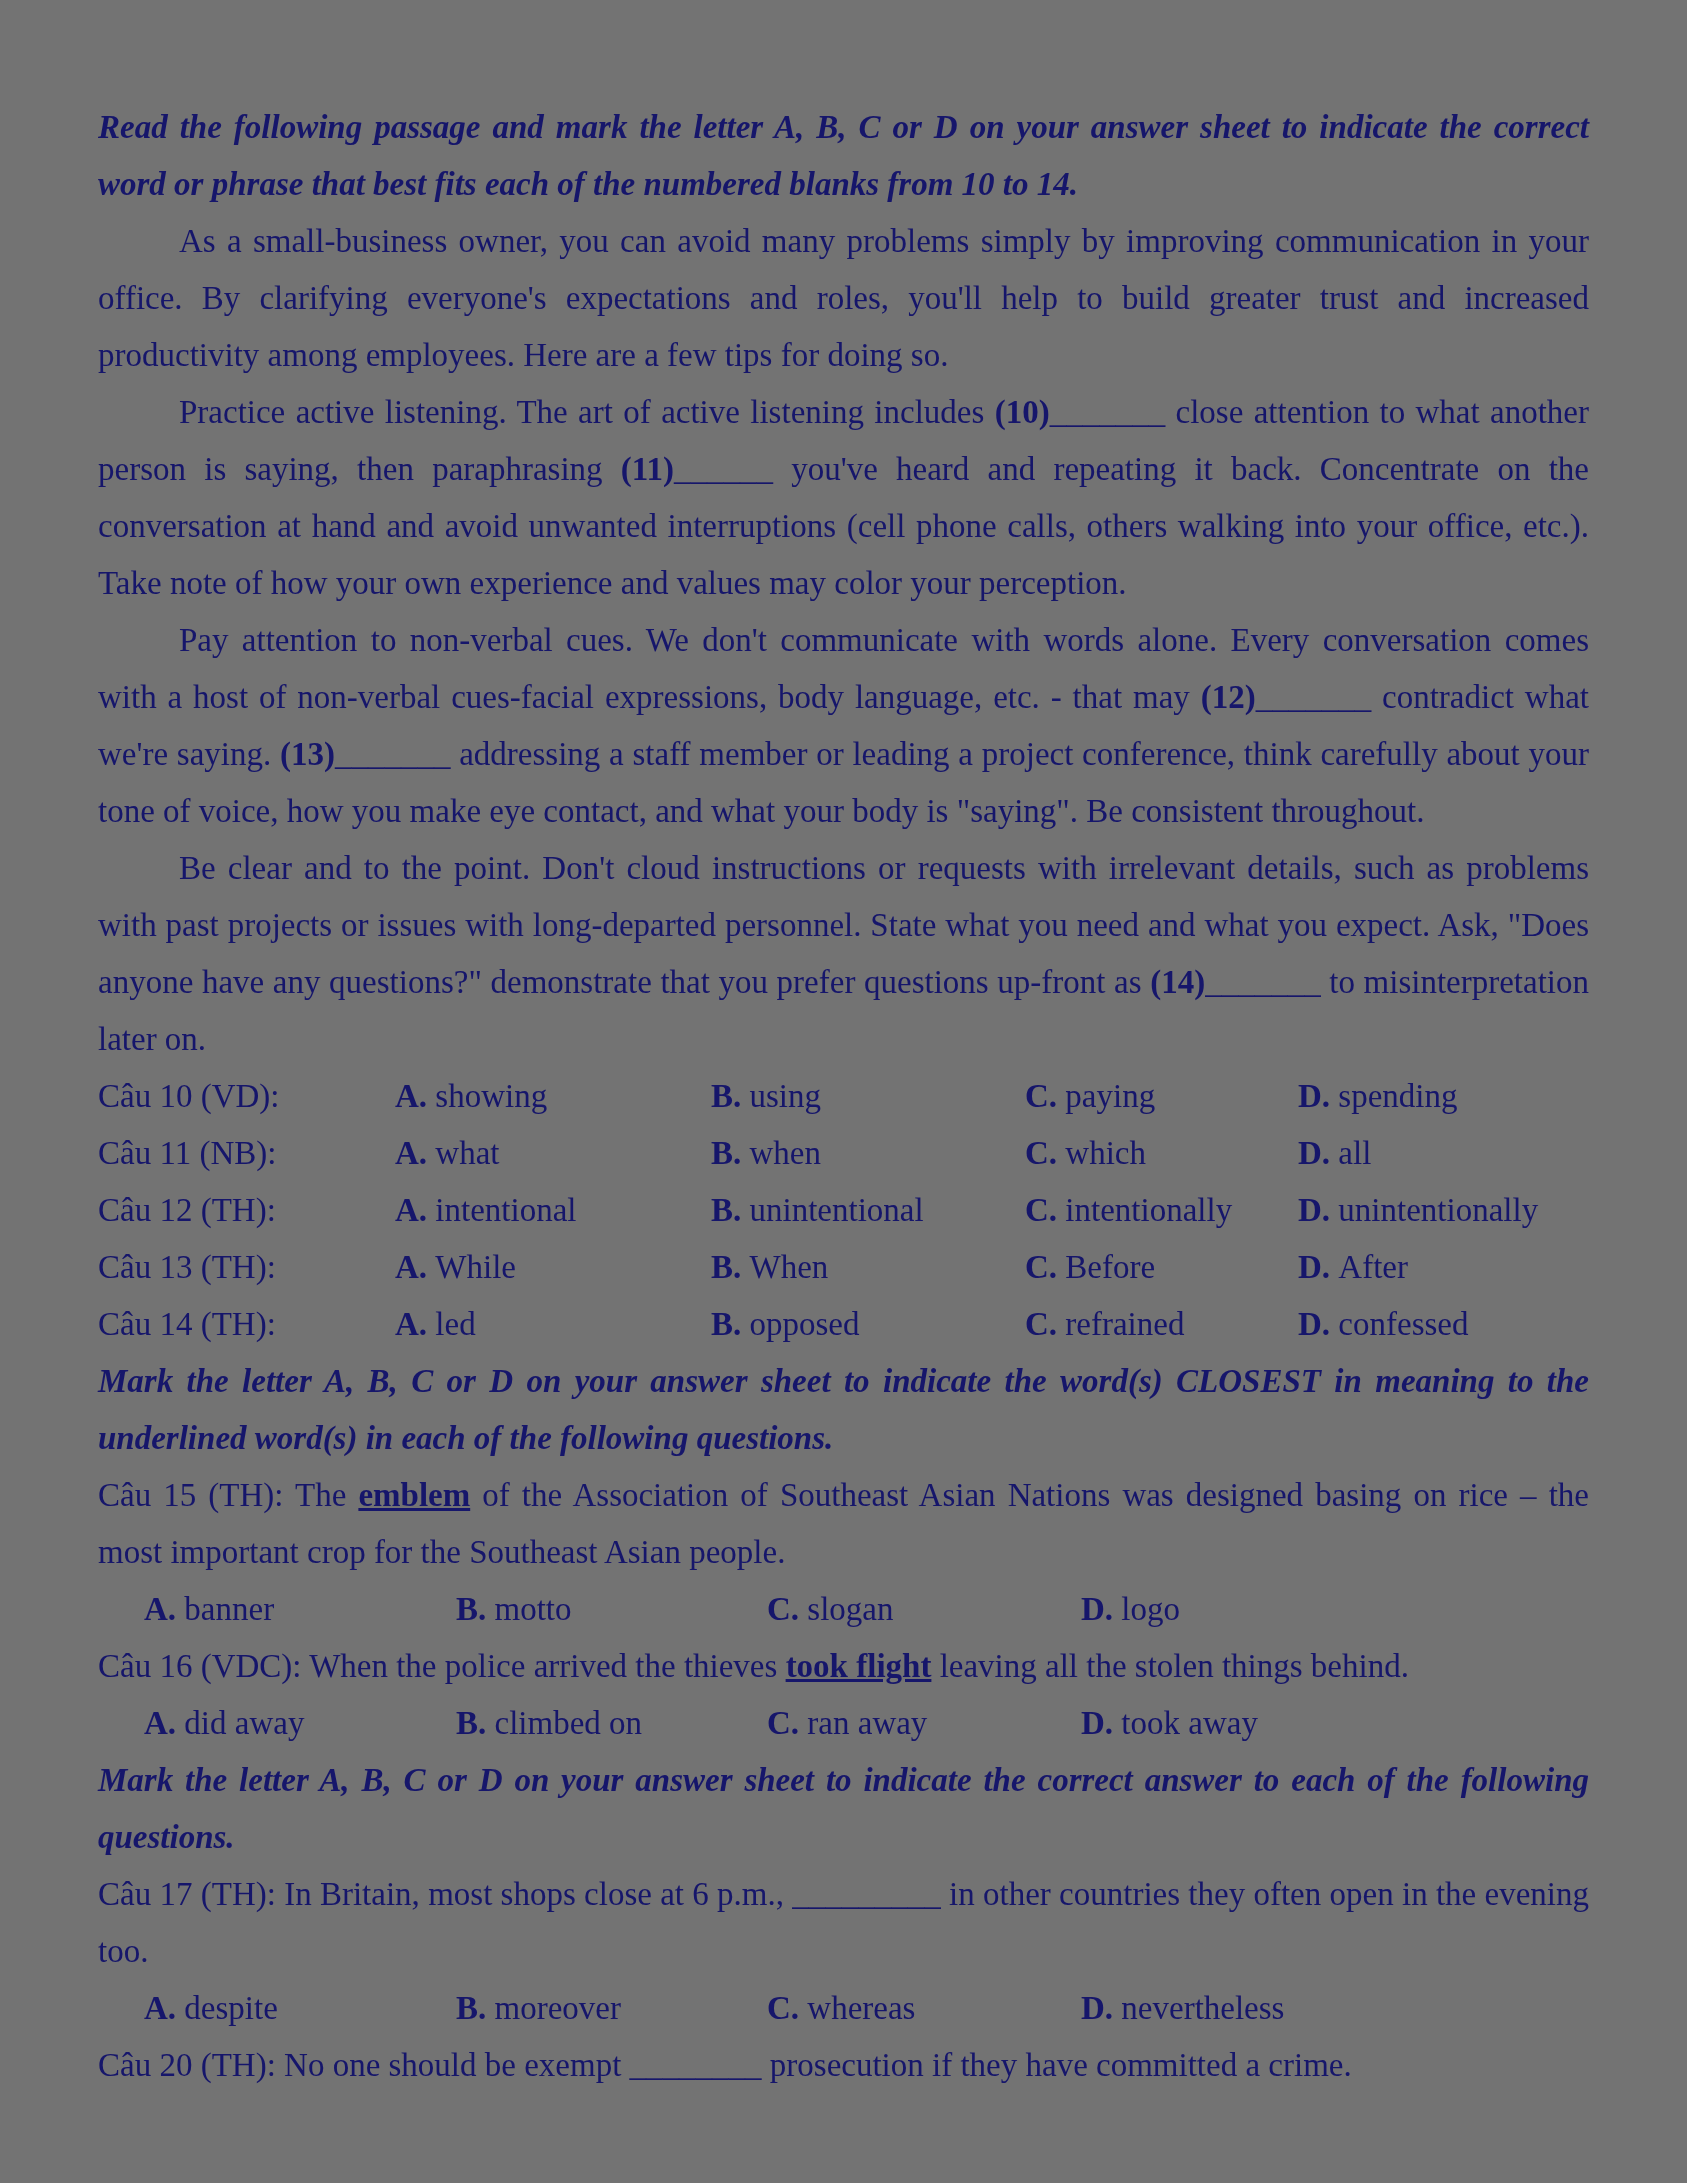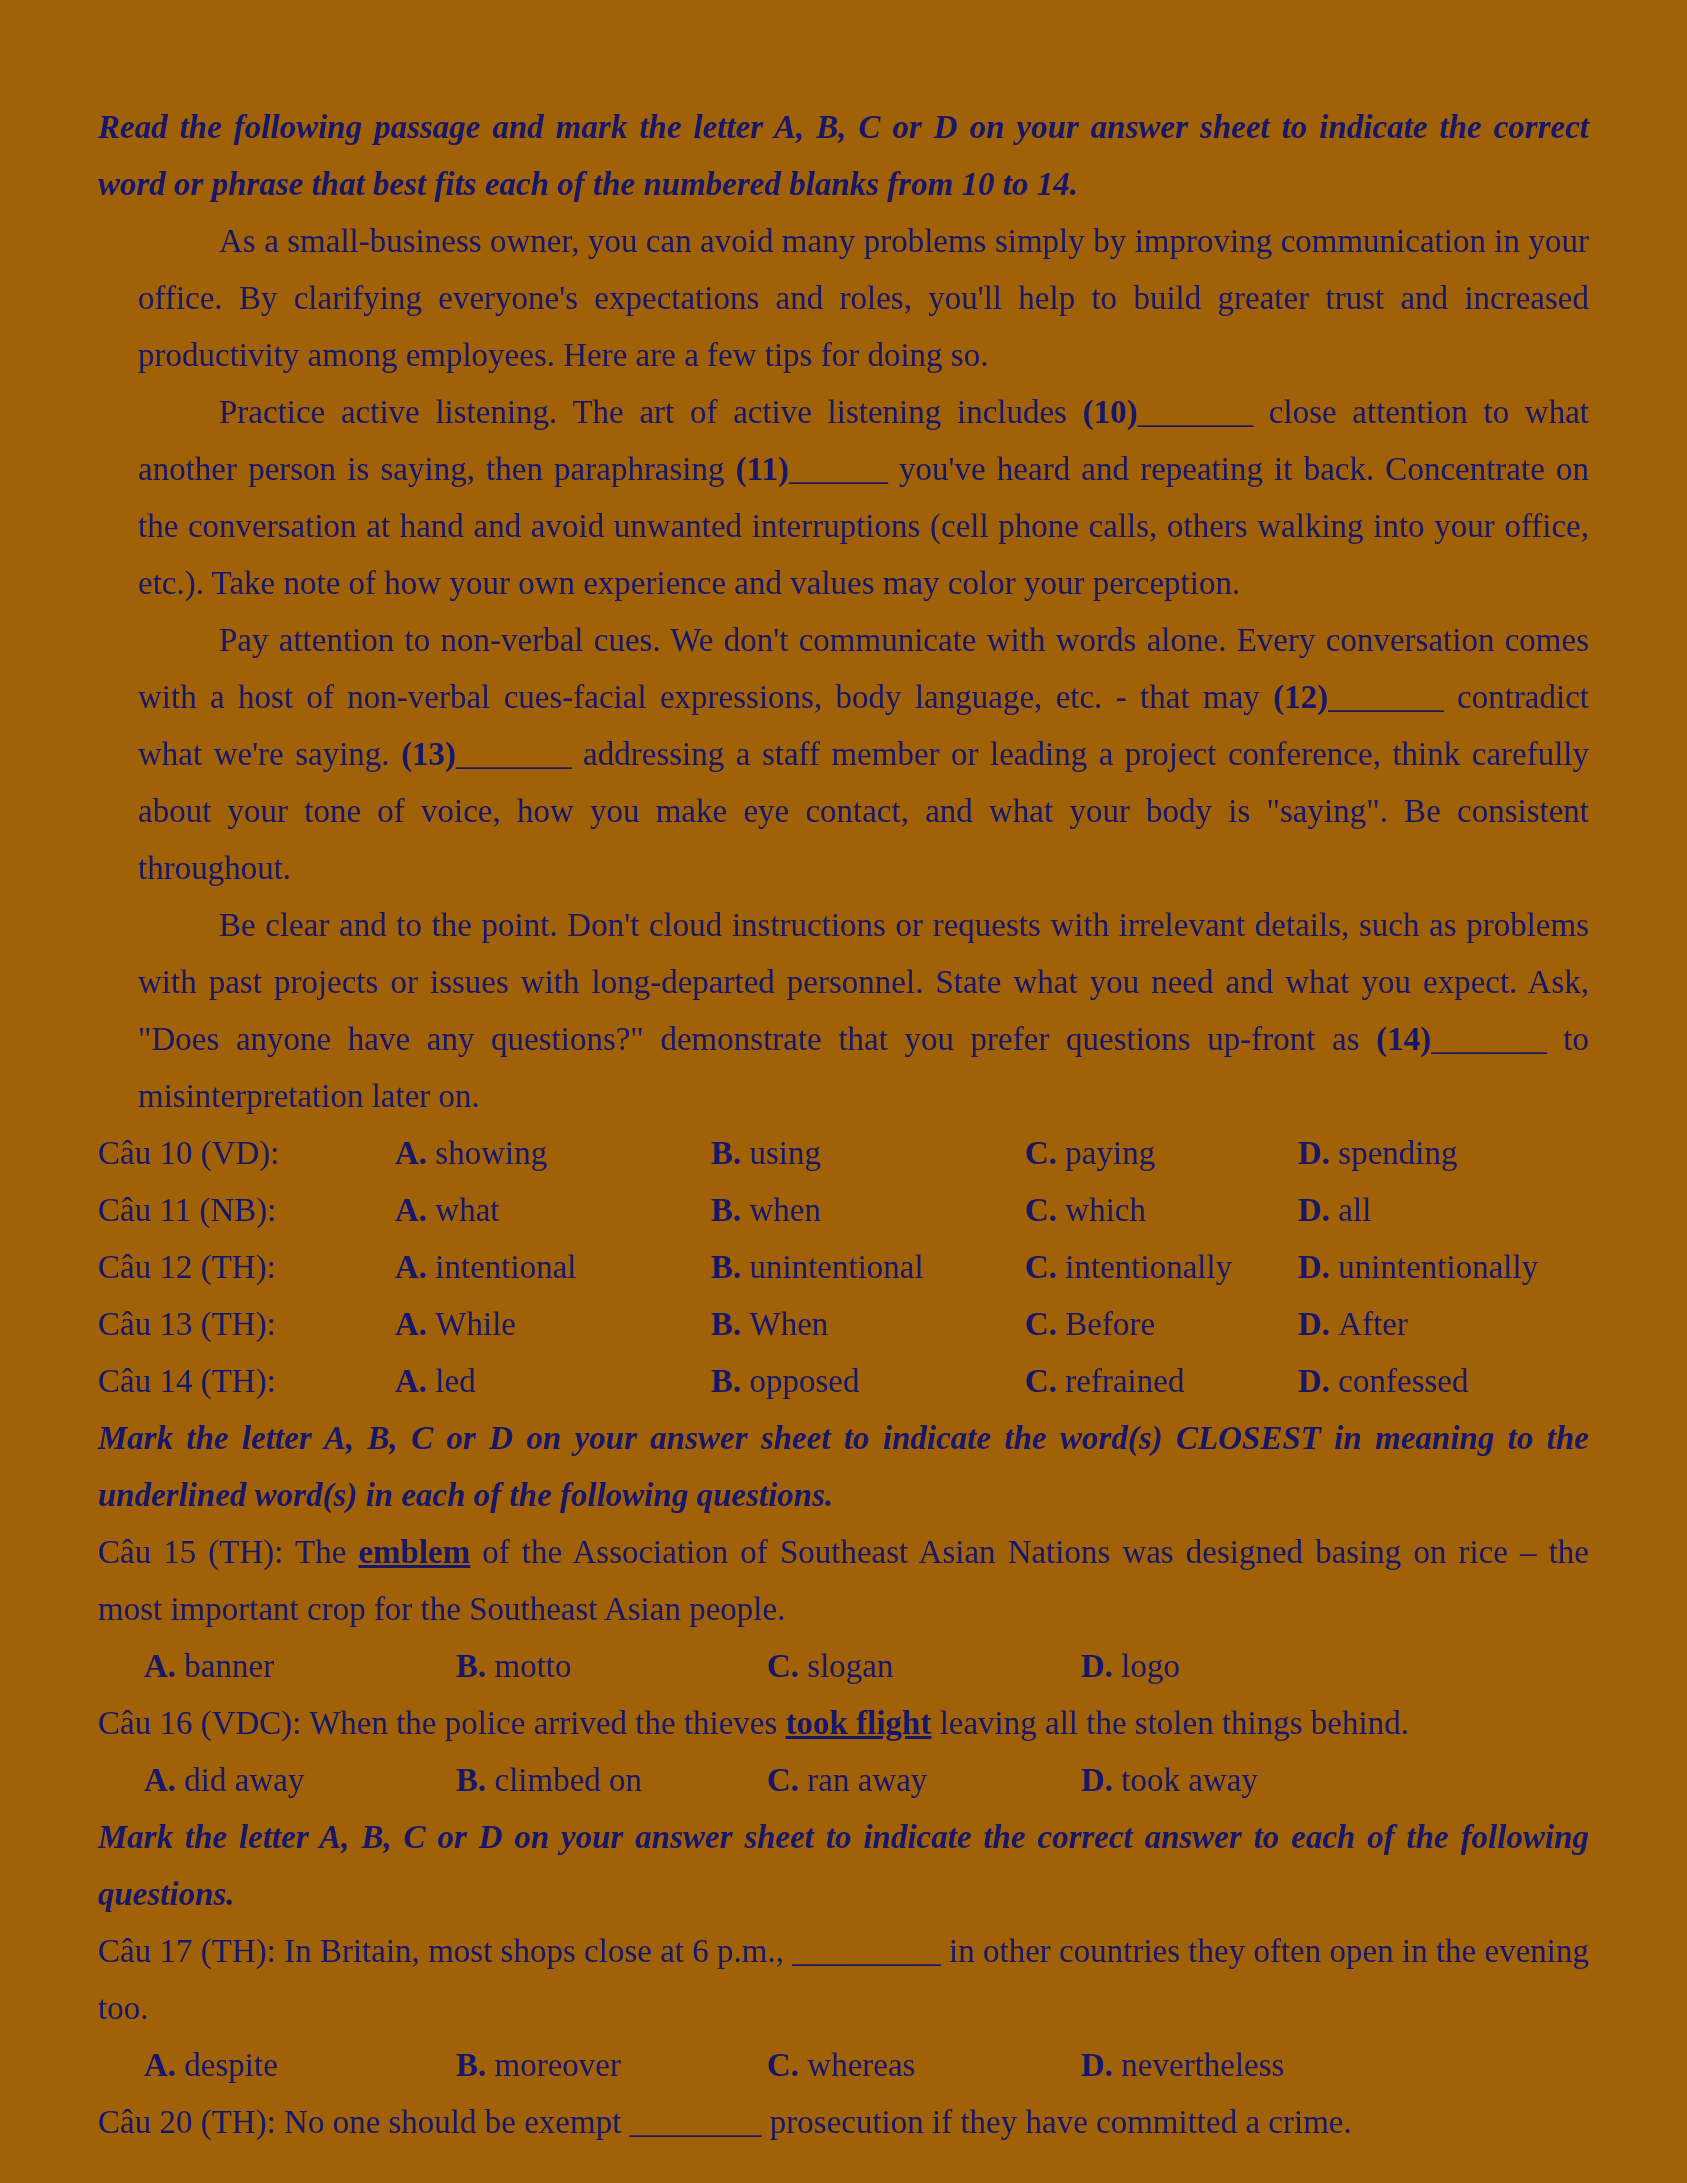--- a/index.html
+++ b/index.html
@@ -1,31 +1,31 @@
 <!DOCTYPE html>
 <html style="--ink: #16166b;font-size:10.6px"><head>
 <meta charset="utf-8">
 <style>
   html, body { margin: 0; padding: 0; background: #ffffff; }
   :root { --ink: #16166b; }
   .page {
     width: 1687px;
     height: 2183px;
-    background: #a16207;
+    background: #737373;
     box-sizing: border-box;
     padding: 99px 98px 15px 98px;
     font-family: "Liberation Serif", serif;
     font-size: 33px;
     line-height: 57px;
     color: var(--ink);
     overflow: hidden;
   }
   p { margin: 0; }
   .heading { font-weight: bold; font-style: italic; text-align: justify; }
-  .para  { text-align: justify; margin-left: 40px; }
+  .para  { text-align: justify; }
   .qpara { text-align: justify; }
   .indent { text-indent: 81px; }
   .qlabel { font-weight: normal; }
   .qrow {
     display: grid;
     grid-template-columns: 297px 316px 314px 273px 1fr;
   }
   .optrow {
     display: grid;
     grid-template-columns: 312px 311px 314px 1fr;

